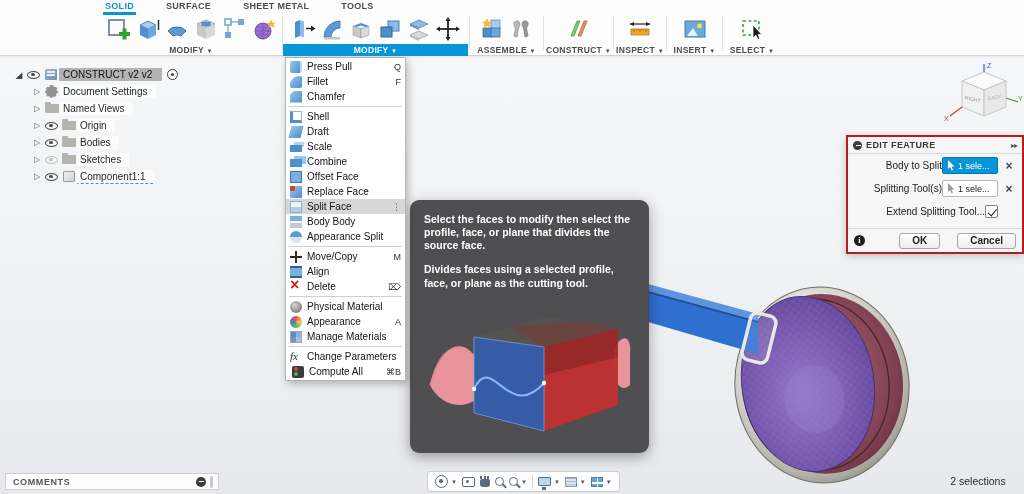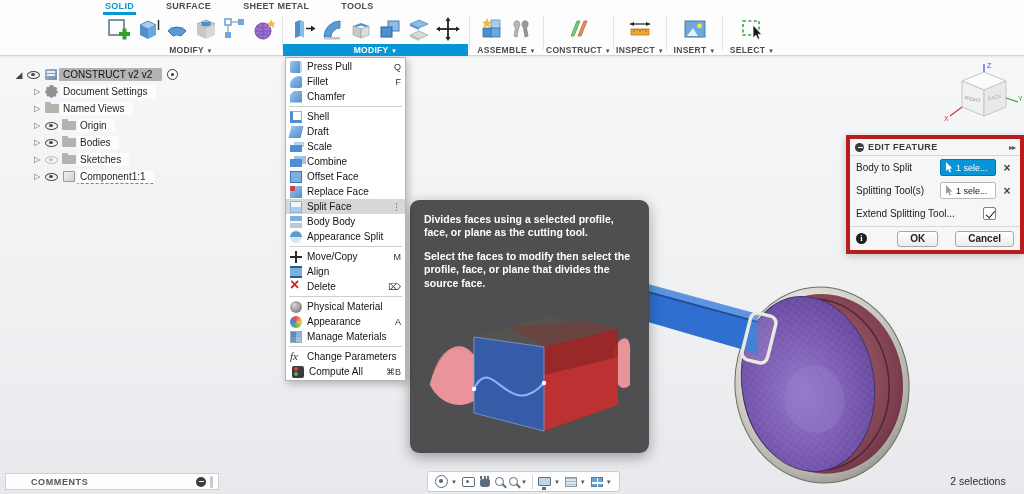--- a/index.html
+++ b/index.html
@@ -95,26 +95,26 @@
   .mic-compute::after { content:""; position:absolute; left:2px; bottom:1.5px; width:4px; height:4px; border-radius:50%; background:#46b84a; }
 
   
   #tooltip { position:absolute; left:410px; top:200px; width:239px; height:253px; background:rgba(72,72,75,.96);
     border-radius:9px; z-index:20; padding:13px 14px 10px 14px; box-shadow:0 4px 14px rgba(0,0,0,.35); }
   #tooltip p { color:#fff; font-size:10.5px; font-weight:bold; line-height:1.25; margin-bottom:11px; }
   #tooltip .tt-img { position:absolute; left:14px; bottom:8px; }
 
   
   #editfeat { position:absolute; left:846px; top:135px; width:178px; height:119px;
-    background:rgba(246,246,246,.97); border:4px solid #b91c1c; box-shadow:0 2px 8px rgba(0,0,0,.2); z-index:12; }
+    background:rgba(246,246,246,.97); border:2px solid #b91c1c; box-shadow:0 2px 8px rgba(0,0,0,.2); z-index:12; }
   #editfeat .hdr { height:17px; border-bottom:1px solid #d8d8d8; display:flex; align-items:center; padding:0 5px; }
   #editfeat .hdr .ttl { font-size:9px; font-weight:bold; color:#3a3a3a; letter-spacing:.4px; margin-left:4px; flex:1; }
   .dblarrow { font-size:8px; color:#555; letter-spacing:-1px; }
   .efrow { display:flex; align-items:center; height:23px; padding:0 6px; }
-  .efrow .eflbl { flex:1; font-size:10px; color:#222; white-space:nowrap; overflow:hidden; }
+  .efrow .eflbl { flex:1; font-size:10px; color:#222; white-space:nowrap; overflow:hidden;text-align:right; }
   .selbtn { width:56px; height:17px; border-radius:2px; display:flex; align-items:center; gap:3px; padding:0 4px;
     font-size:9px; }
   .selbtn.blue { background:#0696d7; border:1px solid #0677ab; color:#fff; }
   .selbtn.white { background:#fff; border:1px solid #b9b9b9; color:#222; }
   .xbtn { width:14px; text-align:center; font-size:12px; font-weight:bold; color:#444; margin-left:4px; }
   .chk { width:13px; height:13px; background:#fff; border:1px solid #7f7f7f; border-radius:2px; position:relative; }
   .chk::after { content:""; position:absolute; left:3.6px; top:1px; width:4px; height:7.5px;
     border-right:1.8px solid #1a1a1a; border-bottom:1.8px solid #1a1a1a; transform:rotate(40deg); }
   .effoot { position:absolute; left:0; bottom:0; width:100%; height:24px; border-top:1px solid #d8d8d8;
     display:flex; align-items:center; padding:0 6px; }
@@ -527,22 +527,22 @@
         <span class="mishort"></span>
       </div>
     <div class="mi">
         <span class="mic mic-compute"></span>
         <span class="milabel">Compute All</span>
         <span class="mishort">⌘B</span>
       </div>
   </div>
 
   <div id="tooltip">
+    <p>Select the faces to modify then select the profile, face, or plane that divides the source face.</p>
     <p>Divides faces using a selected profile, face, or plane as the cutting tool.</p>
-    <p>Select the faces to modify then select the profile, face, or plane that divides the source face.</p>
     <svg class="tt-img" width="211" height="148" viewBox="0 0 211 148">
 
       <path d="M6,88 C16,50 36,40 50,58 L50,104 C32,114 14,104 6,88 Z" fill="#f0989e" opacity="0.95"></path>
       <path d="M190,52 C198,36 208,38 206,58 L206,88 C198,96 190,88 190,68 Z" fill="#f0989e" opacity="0.95"></path>
 
       <polygon points="50,40 122,20 194,32 120,50" fill="#55544f" opacity="0.92"></polygon>
       <polygon points="86,30 160,24 194,32 120,50" fill="#7a3b38" opacity="0.6"></polygon>
 
       <polygon points="120,50 194,32 194,108 120,134" fill="#a02525" opacity="0.92"></polygon>
       <polygon points="120,78 194,60 194,108 120,134" fill="#c23434" opacity="0.85"></polygon>
@@ -605,21 +605,21 @@
     <line x1="46" y1="12" x2="46" y2="4" stroke="#4a4ae0" stroke-width="1.2"></line>
     <text x="49" y="8" font-size="7" fill="#4a4ae0" font-family="Liberation Sans, sans-serif">Z</text>
     <line x1="68" y1="38" x2="80" y2="42" stroke="#3aa53a" stroke-width="1.2"></line>
     <text x="80" y="41" font-size="7" fill="#3aa53a" font-family="Liberation Sans, sans-serif">Y</text>
     <line x1="24" y1="47" x2="12" y2="56" stroke="#d43a3a" stroke-width="1.2"></line>
     <text x="6" y="61" font-size="7" fill="#d43a3a" font-family="Liberation Sans, sans-serif">X</text>
   </svg>
 
   <div id="comments">
     <div class="panel-hdr">
-      <span class="ttl" style="margin-left:20px;">COMMENTS</span>
+      <span class="ttl" style="margin-left:2px;">COMMENTS</span>
       <span class="dot-btn"></span>
       <span class="grip"></span>
     </div>
   </div>
 
   <div id="navbar">
     <span class="nv nv-orbit"></span>
       <span class="nvcaret">▼</span>
     <span class="nv nv-lookat"></span>
     <span class="nv nv-pan"></span>

